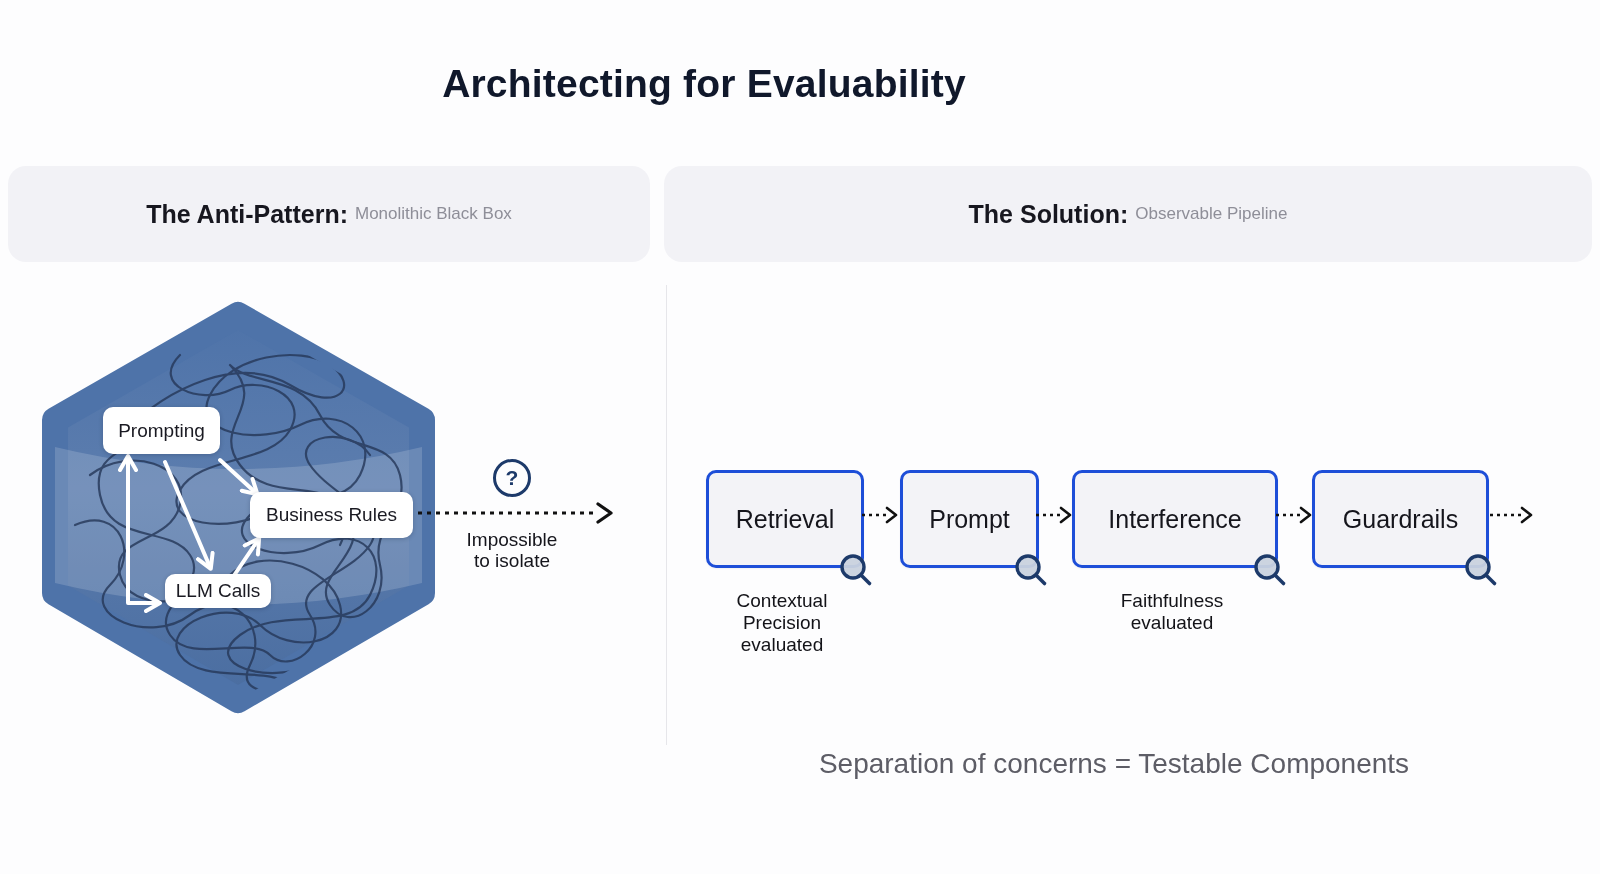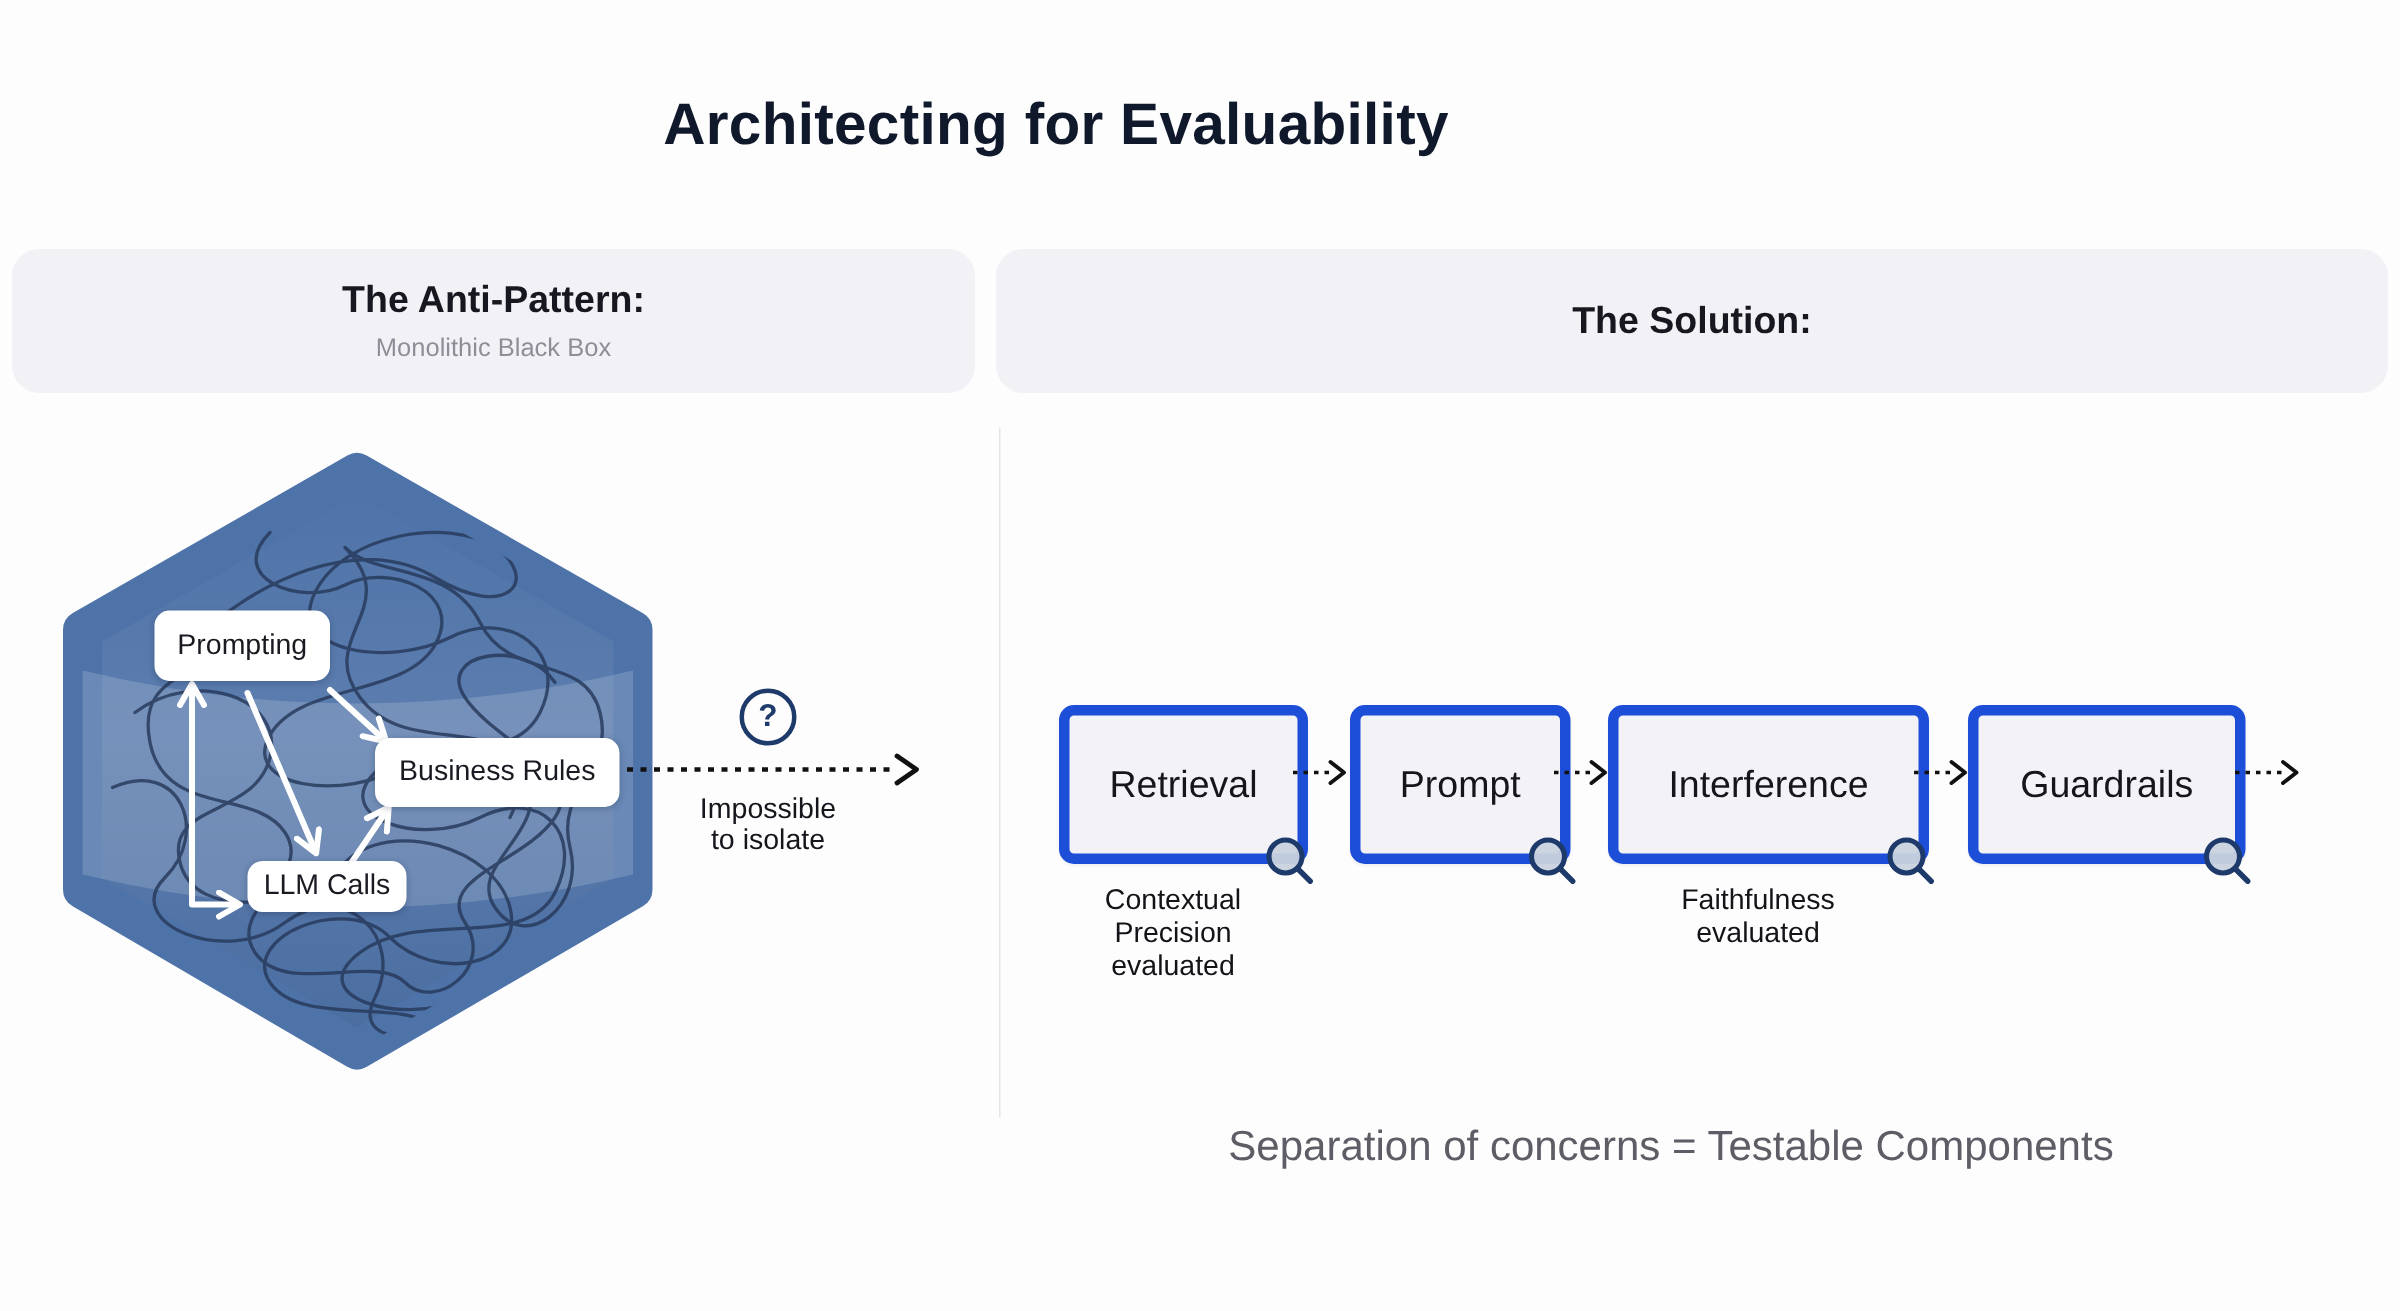--- a/index.html
+++ b/index.html
@@ -9,21 +9,21 @@
     font-family:"Liberation Sans", sans-serif;
     color:#15151c;
   }
   .title{
     position:absolute;top:62px;left:0;width:1408px;
     text-align:center;font-size:39px;font-weight:700;color:#10182b;
     letter-spacing:.2px;
   }
   .panel{
     position:absolute;top:166px;height:96px;border-radius:18px;
-    background:#f2f2f6;display:flex;flex-direction:column;
+    background:#f2f2f6;display:flex;flex-direction:row;
     align-items:center;justify-content:center;gap:7px;
   }
   .panel-left{left:8px;width:642px;}
   .panel-right{left:664px;width:928px;}
   .panel .heading{font-size:25px;font-weight:700;color:#17171f;}
   .panel .subheading{font-size:17px;font-weight:400;color:#8e8e98;}
   .divider{position:absolute;left:666px;top:285px;width:1px;height:460px;background:#e6e6ea;}
 
   .diagram-svg{position:absolute;left:30px;top:295px;}
 
@@ -44,21 +44,21 @@
   }
   .mid-arrow{position:absolute;left:416px;top:500px;}
   .mid-caption{
     position:absolute;left:426px;top:529px;width:172px;
     text-align:center;font-size:19px;line-height:1.12;color:#15151c;
     white-space:pre-line;
   }
 
   .stage{
     position:absolute;top:470px;height:92px;border-radius:10px;
-    background:#f3f3f7;border:7px solid #1d4ed8;
+    background:#f3f3f7;border:3px solid #1d4ed8;
     box-shadow:0 1px 2px rgba(30,30,60,.06);
     display:flex;align-items:center;justify-content:center;
     font-size:25px;color:#15151c;
   }
   .stage-retrieval{left:706px;width:152px;}
   .stage-prompt{left:900px;width:133px;}
   .stage-interference{left:1072px;width:200px;}
   .stage-guardrails{left:1312px;width:171px;}
   .magnifier{position:absolute;right:-12px;bottom:-22px;width:34px;height:34px;}
 
@@ -80,20 +80,21 @@
 
 <div class="title">Architecting for Evaluability</div>
 
 <div class="panel panel-left">
   <div class="heading">The Anti-Pattern:</div>
   <div class="subheading">Monolithic Black Box</div>
 </div>
 
 <div class="panel panel-right">
   <div class="heading">The Solution:</div>
+  <div class="subheading">Observable Pipeline</div>
 </div>
 
 <div class="divider"></div>
 
 <svg class="diagram-svg" width="430" height="425" viewBox="0 0 430 425">
   <defs>
     <linearGradient id="hexGrad" x1="0" y1="0" x2="0" y2="1">
       <stop offset="0%" stop-color="#4e73a9"></stop>
       <stop offset="45%" stop-color="#5c7dae"></stop>
       <stop offset="100%" stop-color="#4a6da0"></stop>

